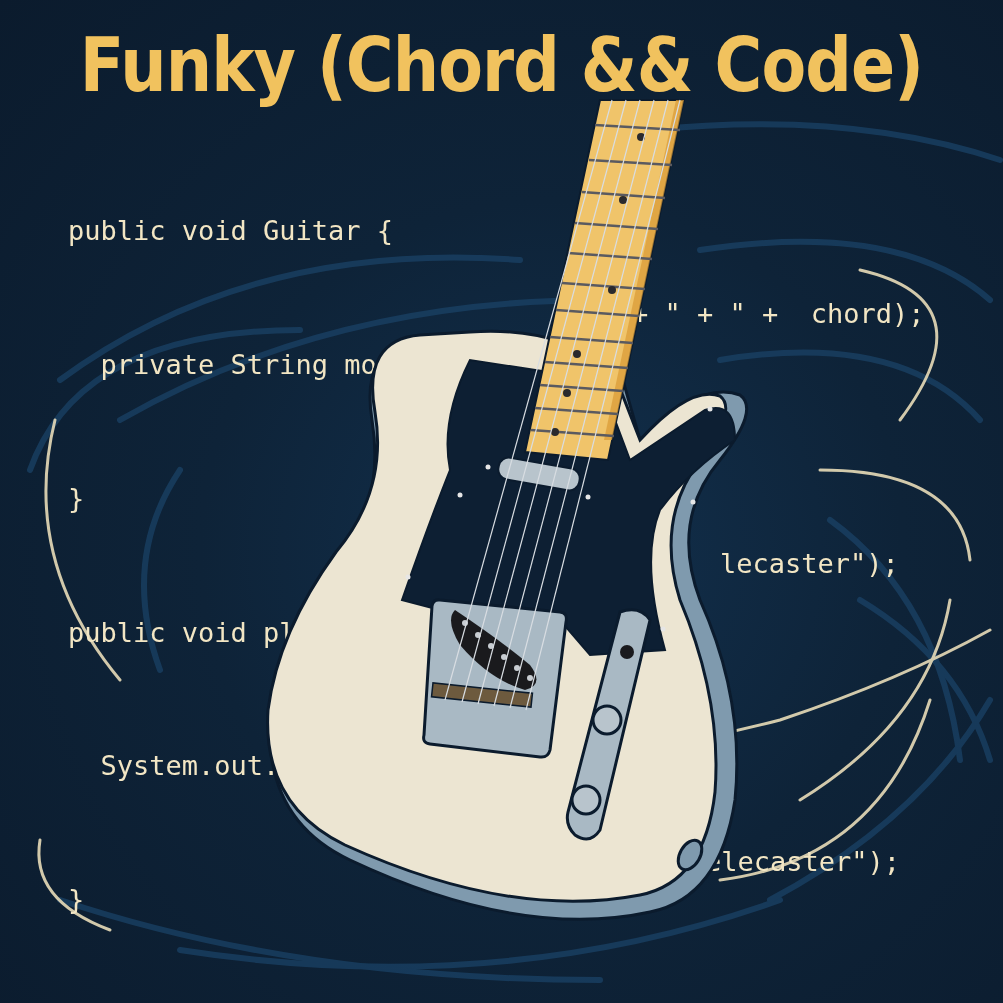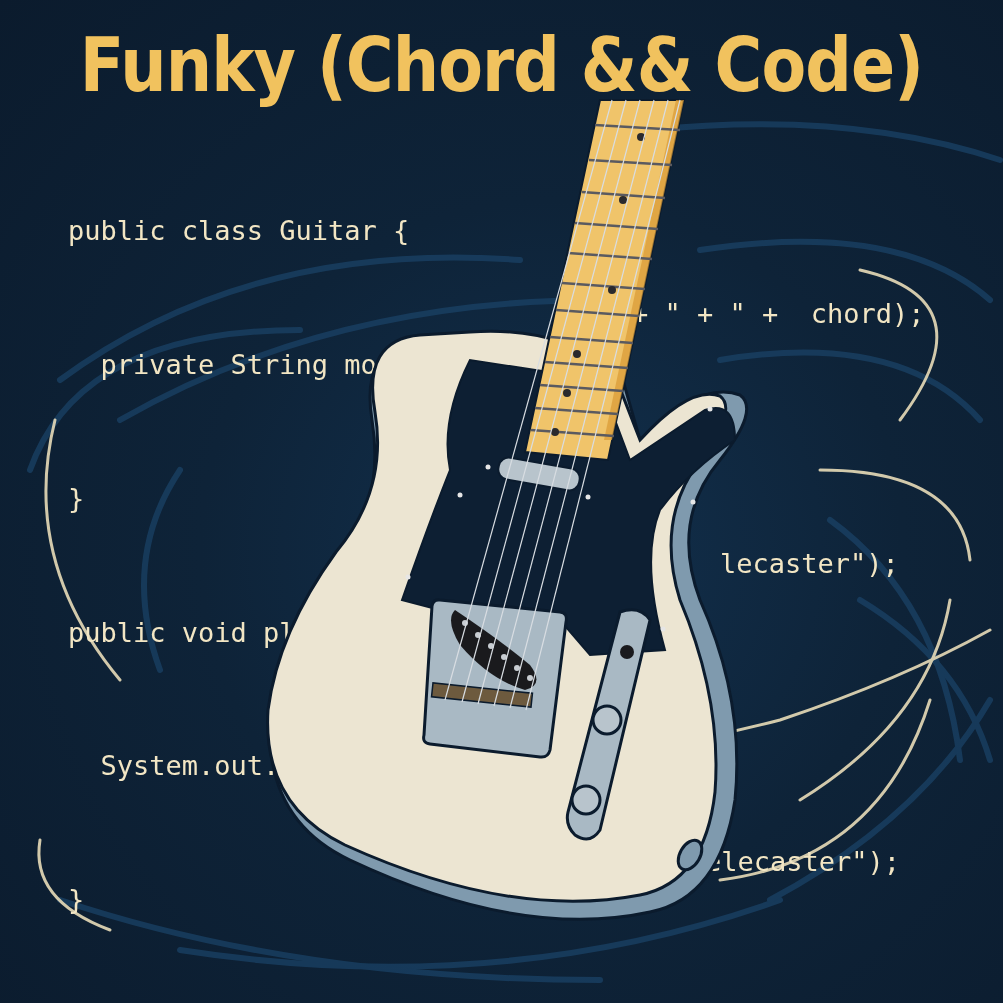--- a/index.html
+++ b/index.html
@@ -62,21 +62,21 @@
       <path d="M820 470 Q960 470 970 560"></path>
       <path d="M950 600 Q930 720 800 800"></path>
       <path d="M930 700 Q880 860 720 880"></path>
       <path d="M320 760 Q550 780 780 720 Q900 680 990 630"></path>
     </g>
   </svg>
 
   <div class="title">Funky (Chord &amp;&amp; Code)</div>
 
   <div class="code">
-    <span class="line">public class Guitar {</span>
+    <span class="line">public void Guitar {</span>
     <span class="line">  private String modelNumber;</span>
     <span class="line">}</span>
     <span class="line">public void play(String chor)</span>
     <span class="line">  System.out.println(modelNu</span>
     <span class="line">}</span>
     
     
     
     
     

